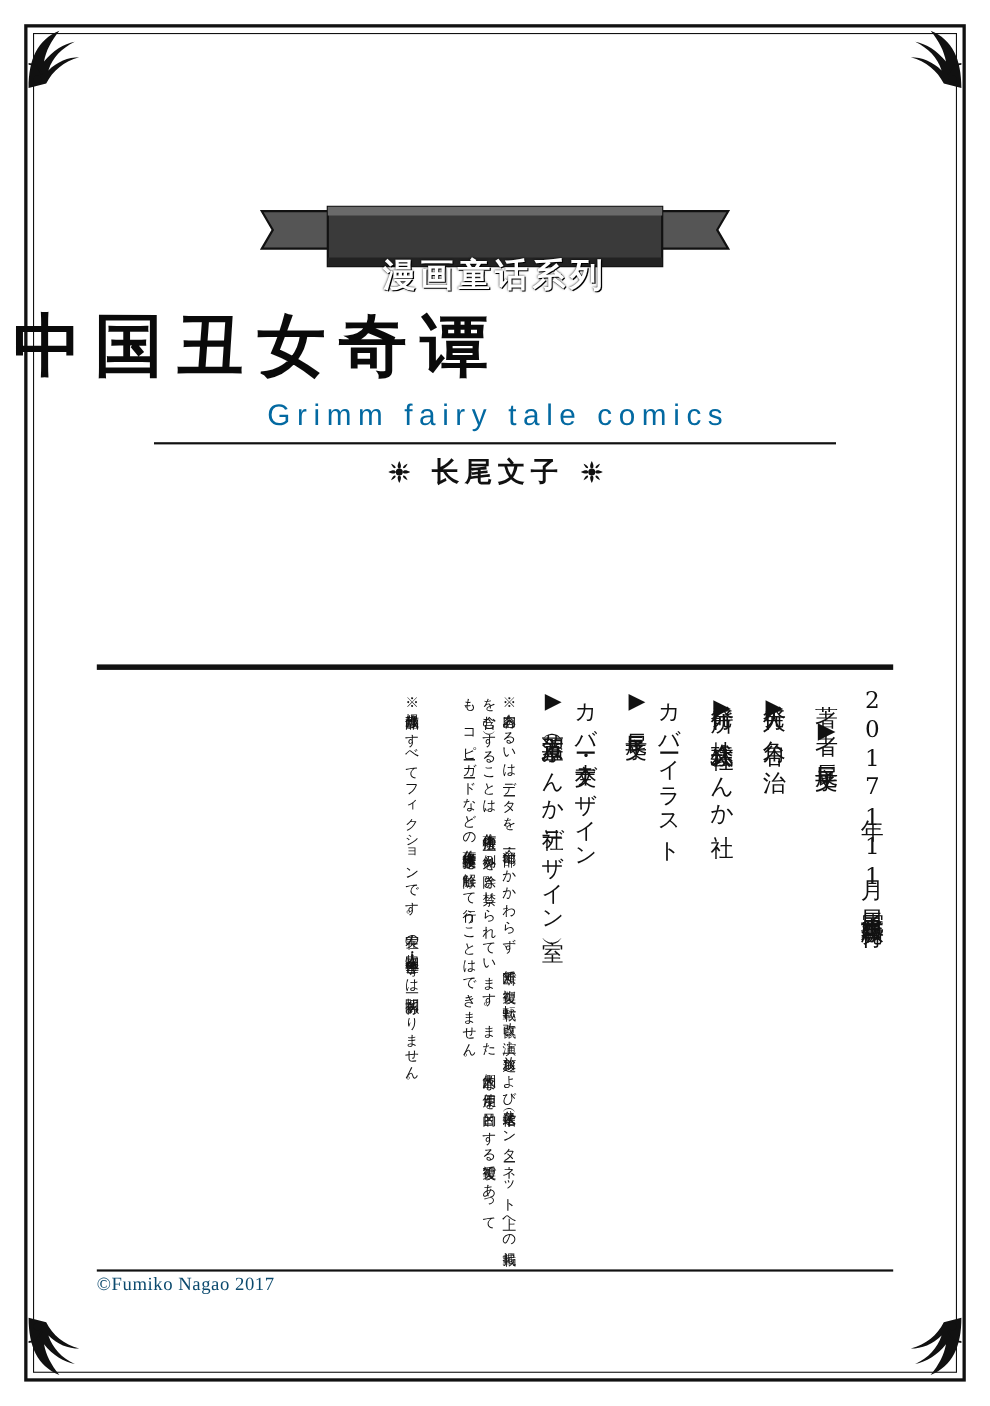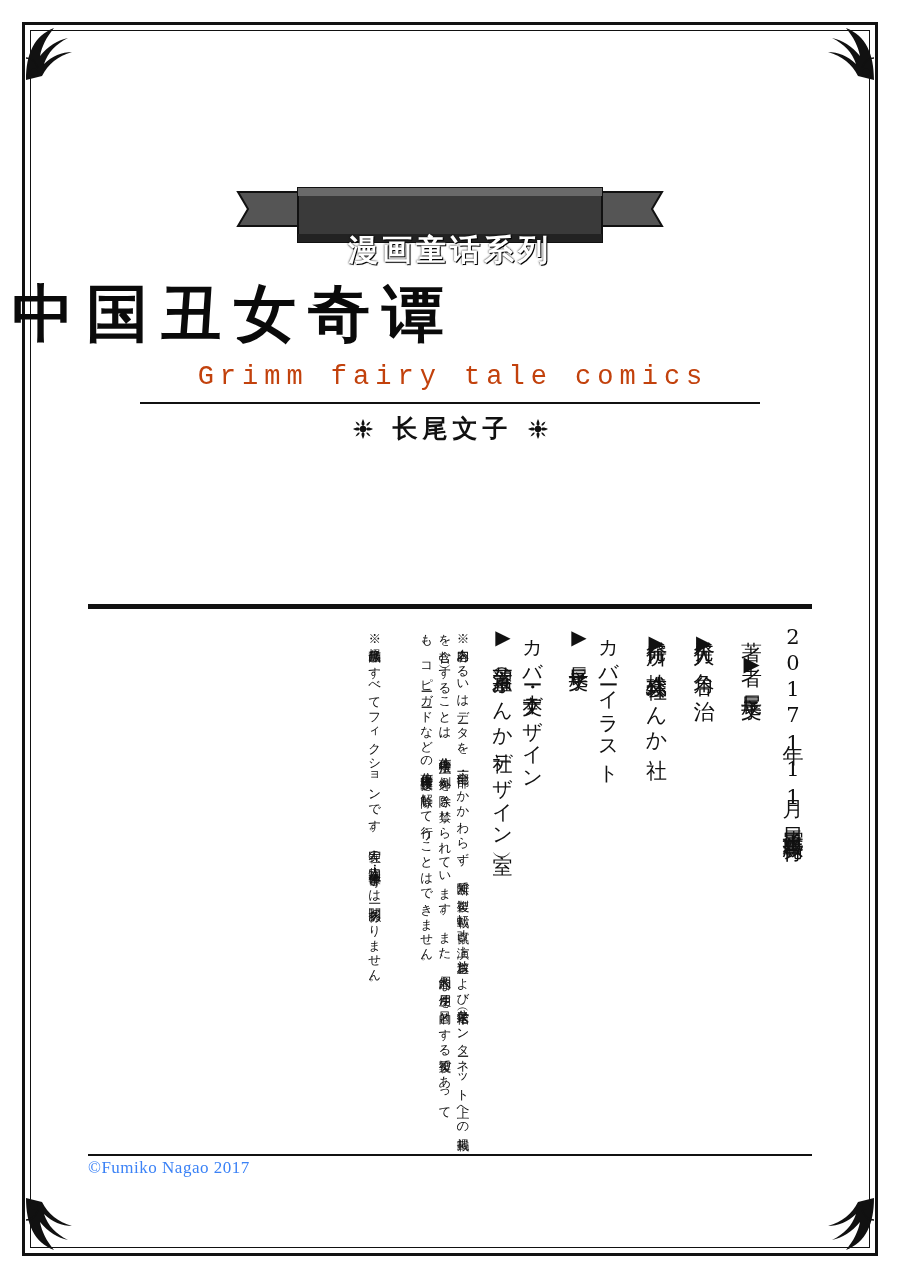--- a/index.html
+++ b/index.html
@@ -91,25 +91,25 @@
     left: 140px;
     right: 140px;
     top: 402px;
     border-top: 2px solid #111111;
   }
   .subtitle {
     position: absolute;
     left: 0; right: 0;
     top: 362px;
     text-align: center;
-    font-family: Liberation Mono, monospace;
+    font-family: Liberation Sans, sans-serif;
     font-size: 27px;
     letter-spacing: 6px;
     text-indent: 6px;
-    color: #c2410c;
+    color: #0369a1;
   }
 
   
   .author-line {
     position: absolute;
     left: 0; right: 0;
     top: 412px;
     display: flex;
     align-items: center;
     justify-content: center;
@@ -174,21 +174,21 @@
   .v-note.first { margin-left: 34px; }
 
   
   .copyright {
     position: absolute;
     left: 88px;
     top: 1158px;
     font-family: "Liberation Serif", "DejaVu Serif", serif;
     font-size: 17px;
     letter-spacing: 0.5px;
-    color: #3b82f6;
+    color: #0c4a6e;
   }
 </style>
 </head>
 <body>
 
 <div class="page">
 
   <div class="frame-outer"></div>
   <div class="frame-inner"></div>
 

